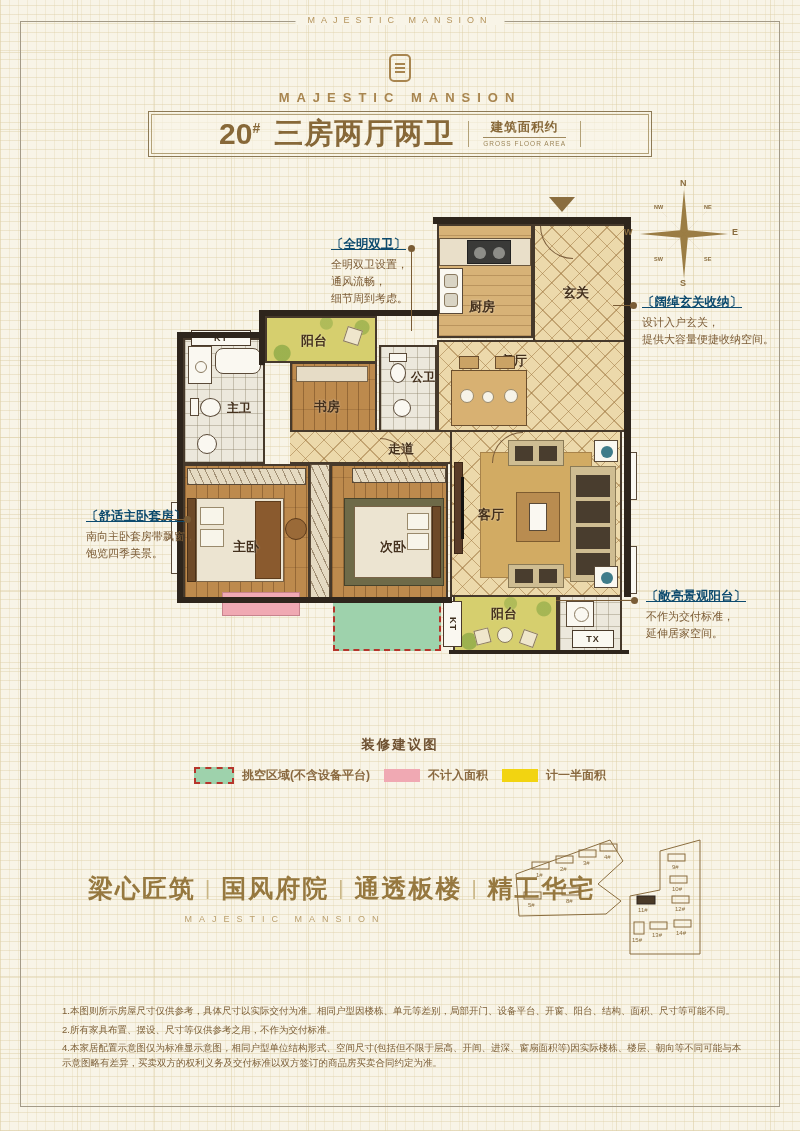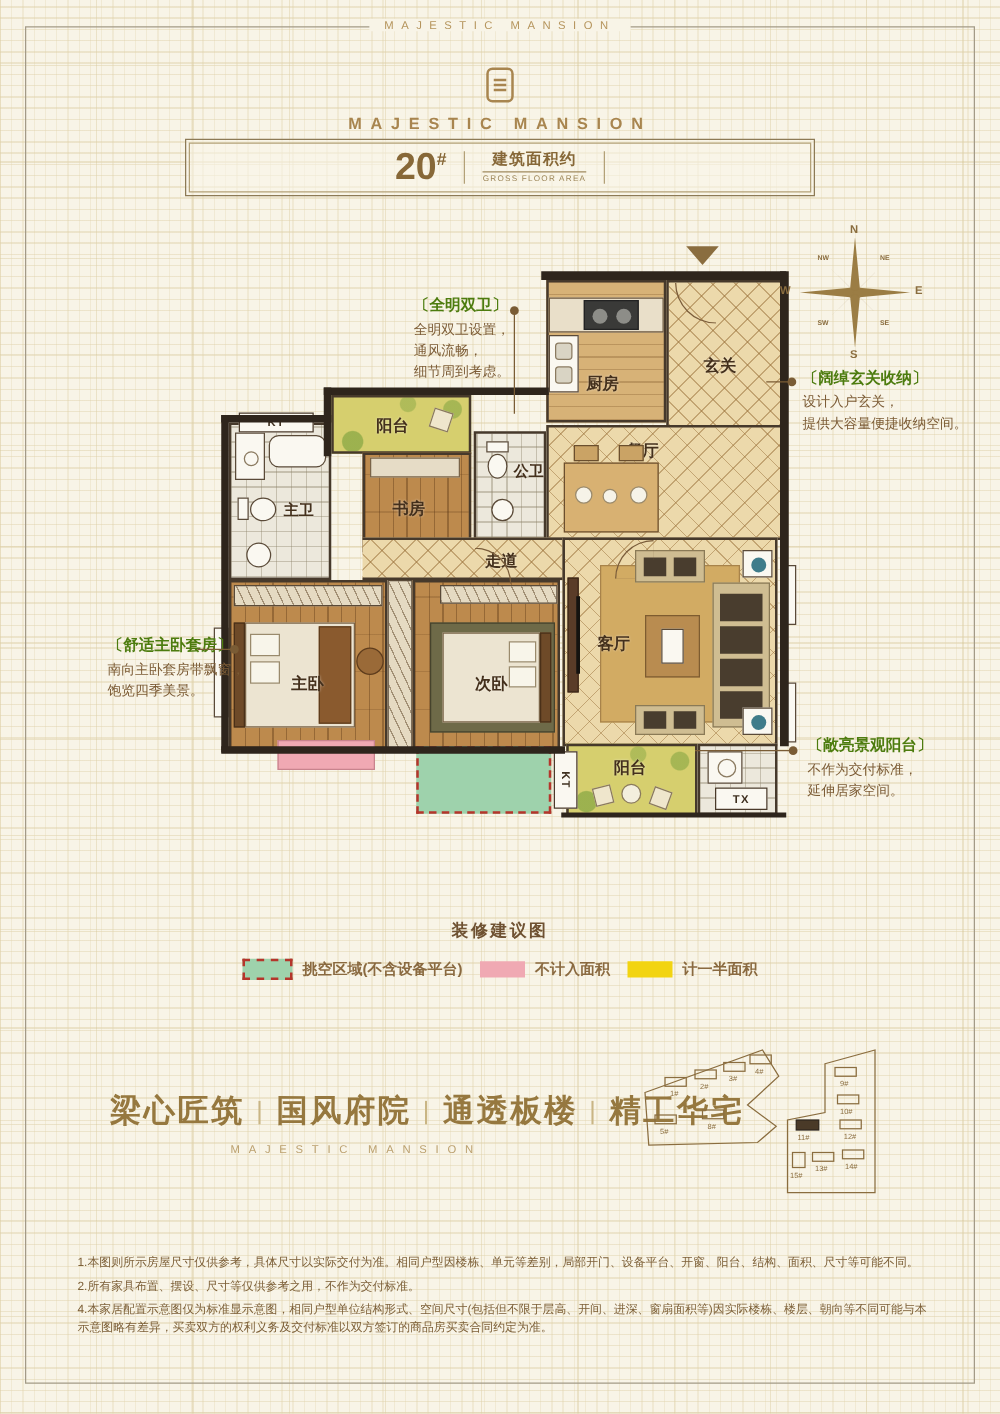--- a/index.html
+++ b/index.html
@@ -91,21 +91,21 @@
     background-image:repeating-linear-gradient(65deg,rgba(95,70,40,.5) 0 1px,transparent 1px 7px);
     border:1px solid #5a4a38;
   }
   .bed{background:#ece4d1;border:1px solid #7a6448;}
   .pillow{position:absolute;background:#f8f5ea;border:1px solid #9a8a6c;}
   .dark-cushion{position:absolute;background:#493d2e;}
   .circle{border-radius:50%;}
   .arc{position:absolute;border:1px solid #7a5c3a;border-top:none;border-right:none;border-radius:0 0 0 100%;}
   
   .ann{position:absolute;color:#7c5c36;}
-  .ann .ann-title{font-size:12.5px;font-weight:bold;color:#4d7c0f;margin-bottom:3px;white-space:nowrap;}
+  .ann .ann-title{font-size:12.5px;font-weight:bold;color:#0c4a6e;margin-bottom:3px;white-space:nowrap;text-decoration:underline;}
   .ann .ann-line{font-size:11px;line-height:1.55;white-space:nowrap;}
   .leader{position:absolute;background:#7a5c35;}
   .leader-dot{position:absolute;width:7px;height:7px;border-radius:50%;background:#7a5c35;}
   
   .compass{position:absolute;left:636px;top:186px;width:96px;height:96px;}
   .compass span{position:absolute;color:#8a6d3f;font-weight:bold;}
   .c-card{font-size:9px;}
   .c-diag{font-size:5.5px;font-weight:normal;}
   
   .legend{position:absolute;left:0;right:0;top:736px;text-align:center;}
@@ -139,20 +139,21 @@
 <div class="frame-brand">MAJESTIC MANSION</div>
 
 <div class="logo">
   <span class="logo-seal"></span>
   <div class="logo-text">MAJESTIC MANSION</div>
 </div>
 
 <div class="titlebar">
   <div class="titlebar-inner">
     <span class="tb-unit"><span>20</span><sup>#</sup></span>
+    <span class="tb-big">三房两厅两卫</span>
     <span class="tb-sep"></span>
     <span class="tb-mid">
       <div class="cn">建筑面积约</div>
       <div class="en">GROSS FLOOR AREA</div>
     </span>
     <span class="tb-sep"></span>
   </div>
 </div>
 
 <div class="entry-arrow"></div>

